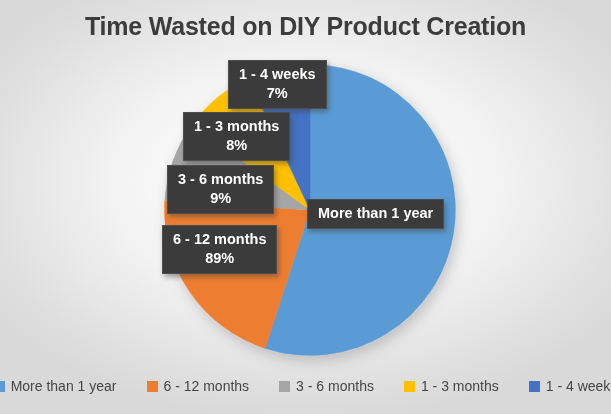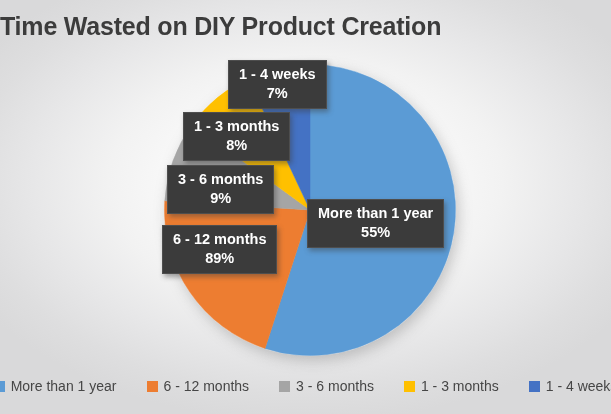--- a/index.html
+++ b/index.html
@@ -30,20 +30,21 @@
         #dededf 88%,
         #d9d9da 100%);
   }
 
   
   #chart-title {
     position: absolute;
     left: 0;
     top: 12px;
     width: 611px;
+    text-align: center;
     font-size: 25px;
     font-weight: bold;
     color: #3c3c3c;
     letter-spacing: -0.2px;
     white-space: nowrap;
   }
 
   
   #pie-area {
     position: absolute;
@@ -165,21 +166,20 @@
     <span class="dl-pct">9%</span>
   </div>
 
   <div class="data-label" id="label-6-12mo">
     <span>6 - 12 months</span>
     <span class="dl-pct">89%</span>
   </div>
 
   <div class="data-label" id="label-year">
     <span>More than 1 year</span>
-    <span class="dl-pct">55%</span>
   </div>
 
   <div id="legend">
       <div class="legend-item">
         <span class="legend-swatch" style="background-color: rgb(91, 155, 213);"></span>
         <span class="legend-label">More than 1 year</span>
       </div>
       <div class="legend-item">
         <span class="legend-swatch" style="background-color: rgb(237, 125, 49);"></span>
         <span class="legend-label">6 - 12 months</span>

